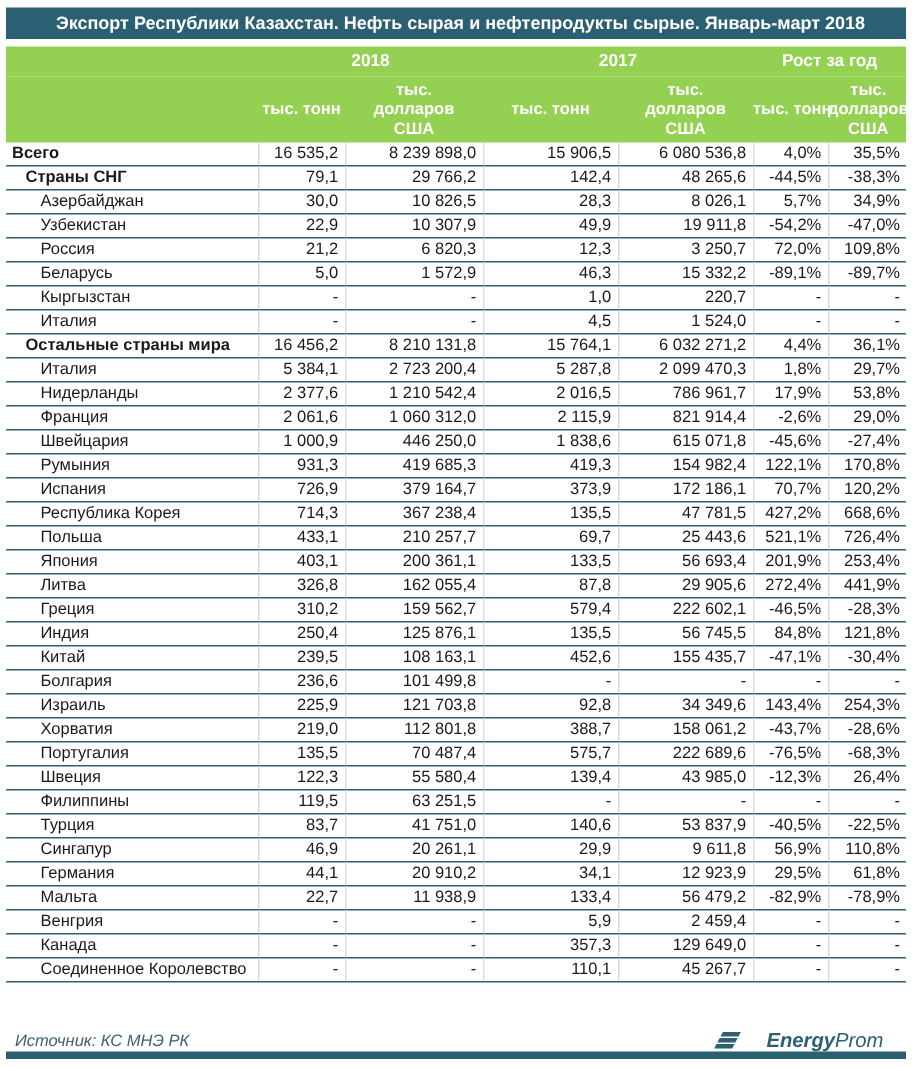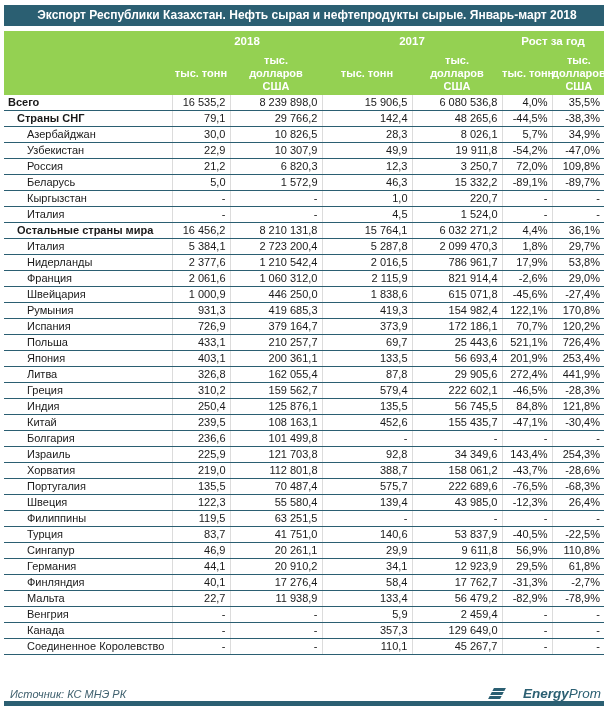--- a/index.html
+++ b/index.html
@@ -41,21 +41,21 @@
   tbody td.num { border-left: 1px solid #dcdcdc; }
   tbody td.lvl0 { font-weight: bold; }
   tbody td.lvl1 { padding-left: 13px; font-weight: bold; }
   tbody td.lvl2 { padding-left: 23px; }
 
   .source {
     position: absolute; left: 10px; top: 688px;
     font-size: 11px; font-style: italic; color: #40616f;
   }
   .logo {
-    position: absolute; right: 8px; top: 684px;
+    position: absolute; right: 20px; top: 684px;
     display: flex; align-items: center; gap: 20px; height: 18px;
   }
   .logo-bars { display: inline-flex; flex-direction: column; gap: 1px; transform: skewX(-28deg); }
   .logo-bars i { display: block; width: 12px; height: 3px; background: #2b5f72; }
   .logo-text { font-size: 13.5px; font-style: italic; color: #2b5f72; letter-spacing: 0; }
   .logo-energy { font-weight: bold; }
   .logo-prom { font-weight: normal; }
 
   .bottom-bar {
     position: absolute; left: 4px; top: 701px; width: 600px; height: 5px;
@@ -228,20 +228,29 @@
         <tr>
           <td class="label lvl2">Испания</td>
           <td class="num">726,9</td>
           <td class="num">379 164,7</td>
           <td class="num">373,9</td>
           <td class="num">172 186,1</td>
           <td class="num">70,7%</td>
           <td class="num">120,2%</td>
         </tr>
         <tr>
+          <td class="label lvl2">Республика Корея</td>
+          <td class="num">714,3</td>
+          <td class="num">367 238,4</td>
+          <td class="num">135,5</td>
+          <td class="num">47 781,5</td>
+          <td class="num">427,2%</td>
+          <td class="num">668,6%</td>
+        </tr>
+        <tr>
           <td class="label lvl2">Польша</td>
           <td class="num">433,1</td>
           <td class="num">210 257,7</td>
           <td class="num">69,7</td>
           <td class="num">25 443,6</td>
           <td class="num">521,1%</td>
           <td class="num">726,4%</td>
         </tr>
         <tr>
           <td class="label lvl2">Япония</td>
@@ -361,29 +370,20 @@
           <td class="num">110,8%</td>
         </tr>
         <tr>
           <td class="label lvl2">Германия</td>
           <td class="num">44,1</td>
           <td class="num">20 910,2</td>
           <td class="num">34,1</td>
           <td class="num">12 923,9</td>
           <td class="num">29,5%</td>
           <td class="num">61,8%</td>
-        </tr>
-        <tr>
-          <td class="label lvl2">Финляндия</td>
-          <td class="num">40,1</td>
-          <td class="num">17 276,4</td>
-          <td class="num">58,4</td>
-          <td class="num">17 762,7</td>
-          <td class="num">-31,3%</td>
-          <td class="num">-2,7%</td>
         </tr>
         <tr>
           <td class="label lvl2">Мальта</td>
           <td class="num">22,7</td>
           <td class="num">11 938,9</td>
           <td class="num">133,4</td>
           <td class="num">56 479,2</td>
           <td class="num">-82,9%</td>
           <td class="num">-78,9%</td>
         </tr>

